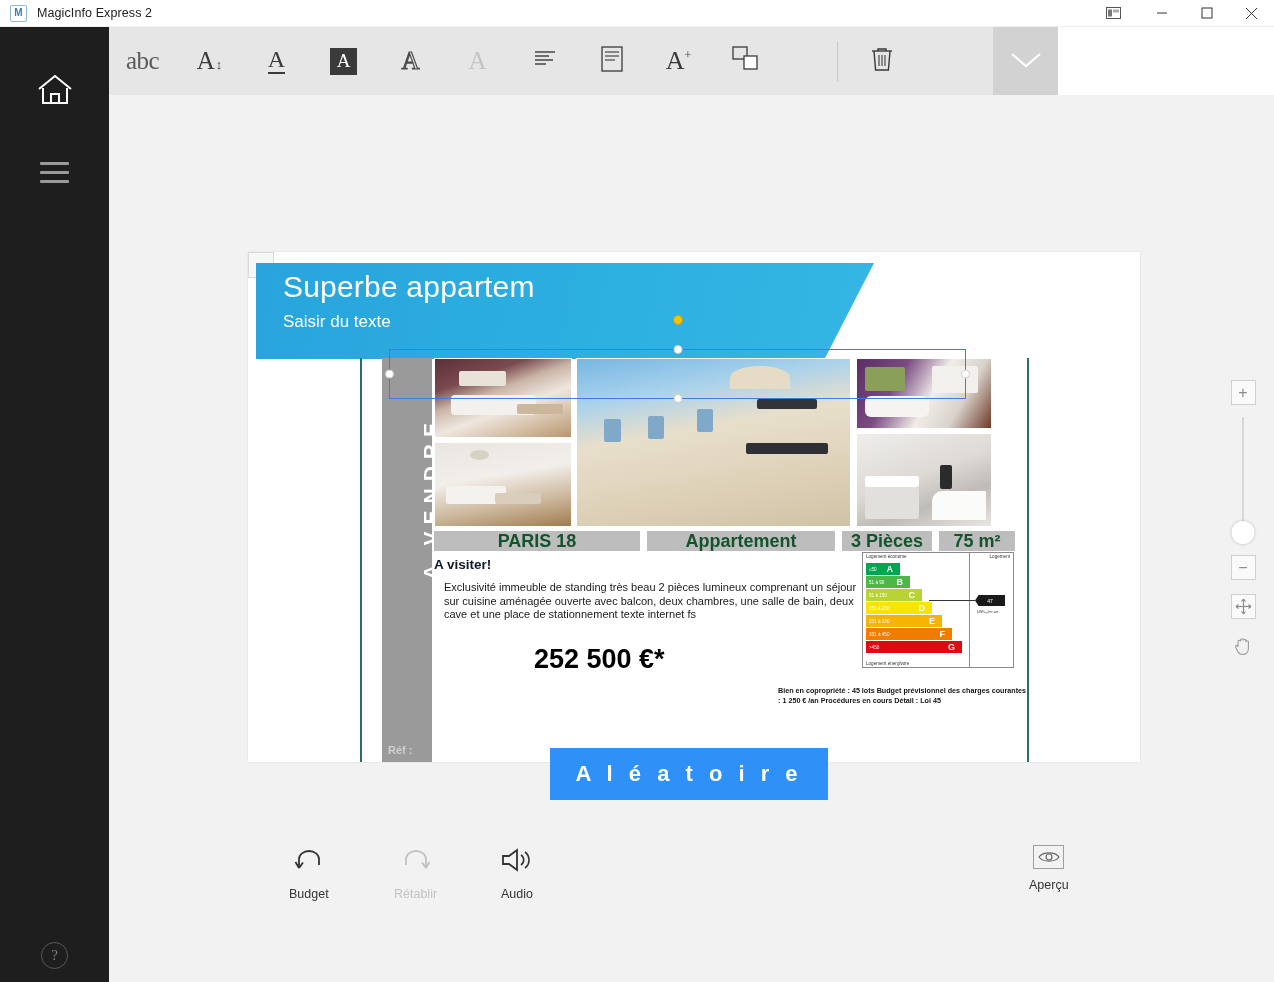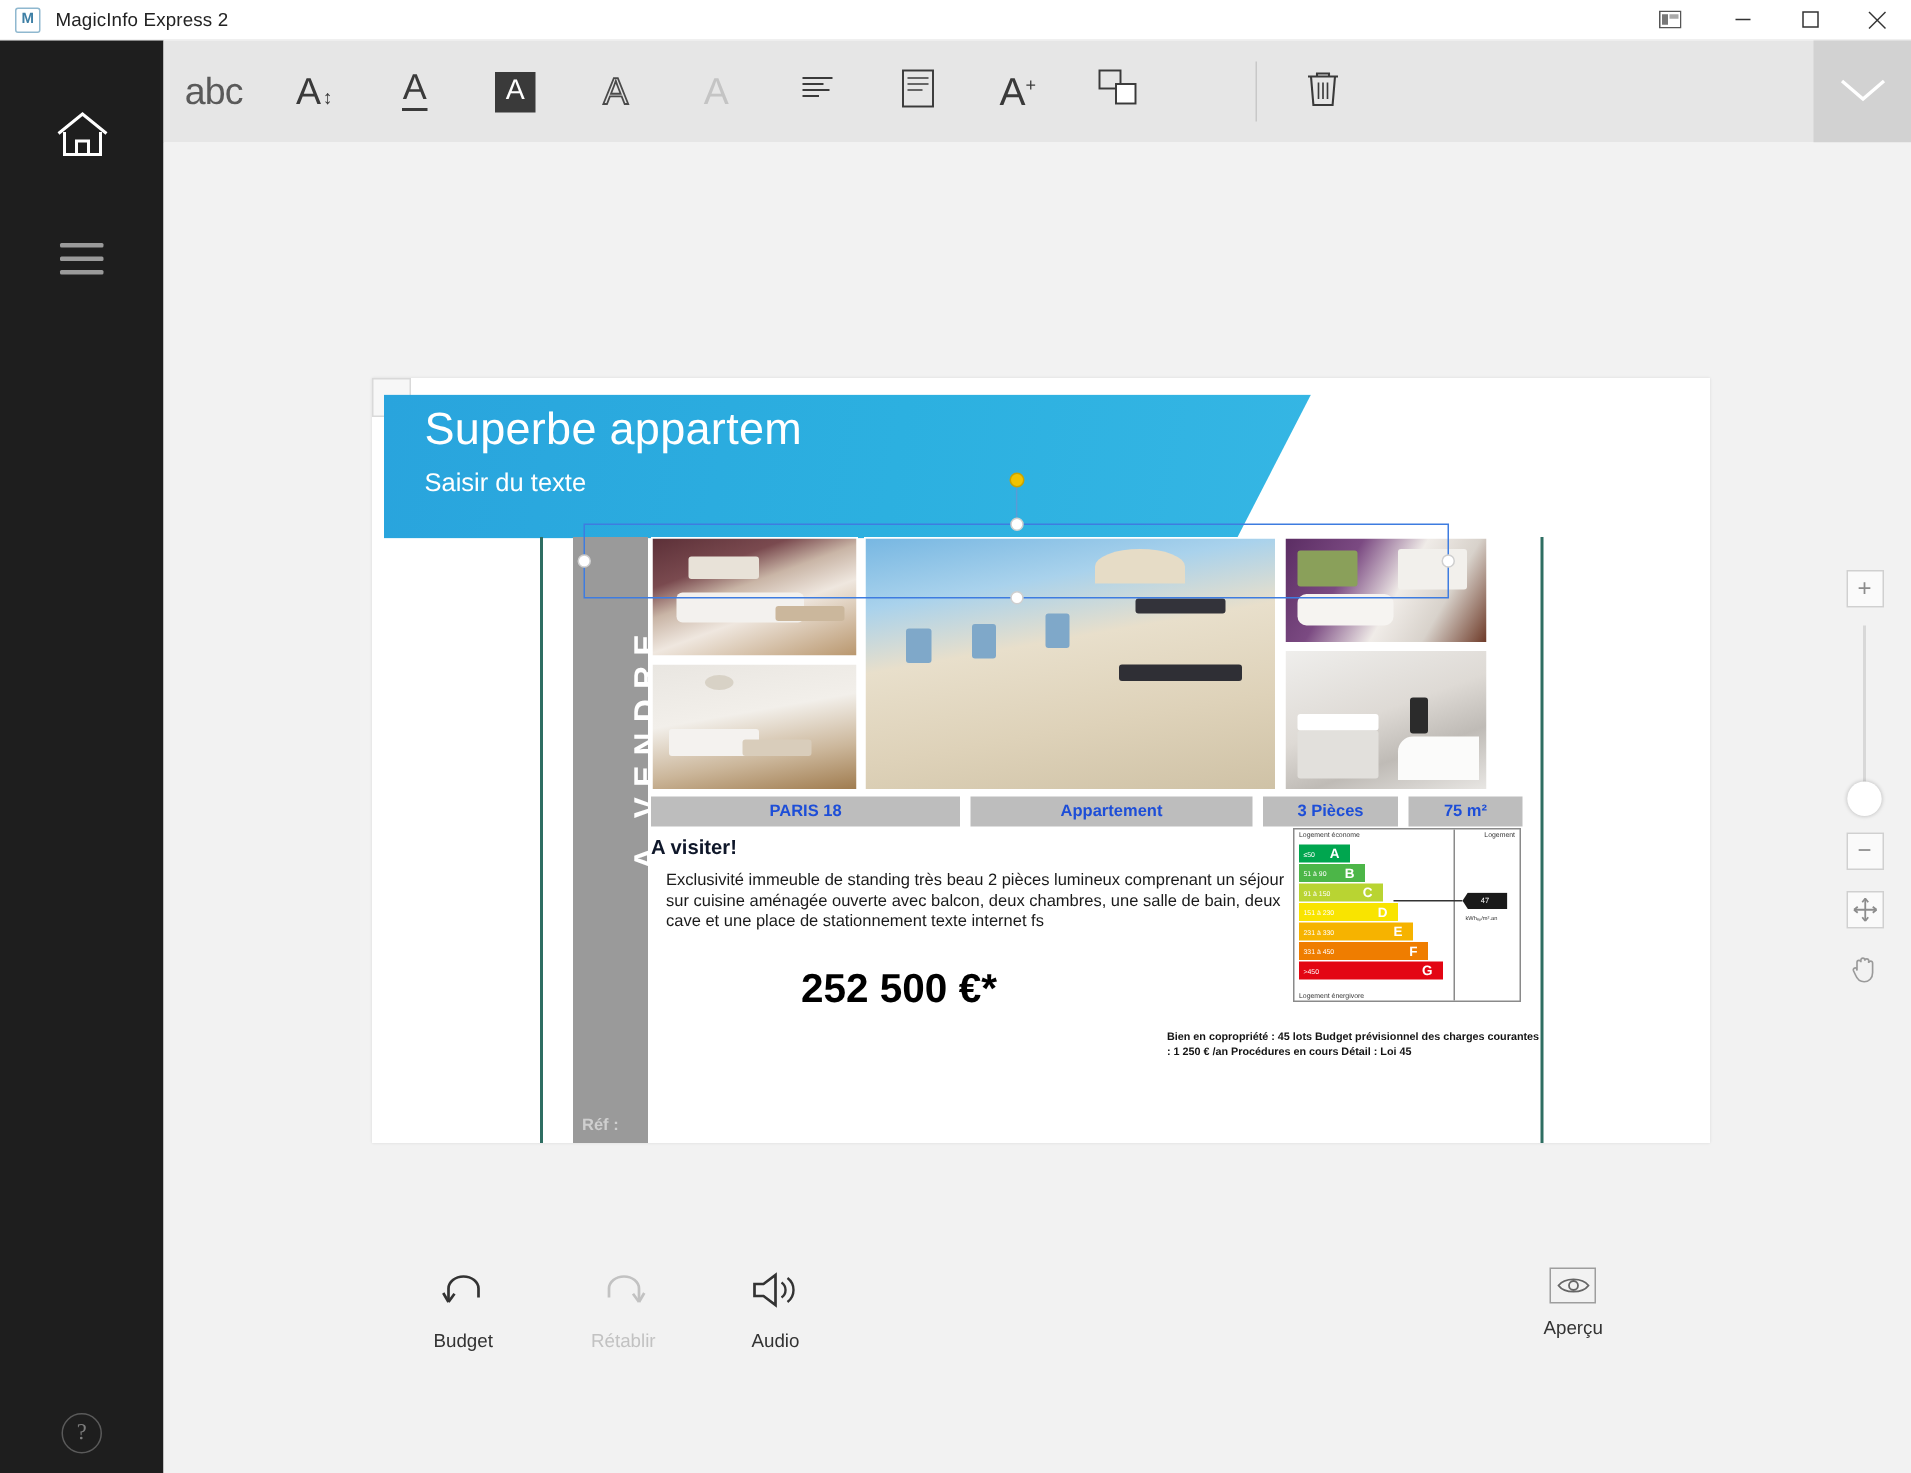--- a/index.html
+++ b/index.html
@@ -45,22 +45,22 @@
   }
   .hamburger div:last-child { margin-bottom: 0; }
   .help-circle {
     width: 27px; height: 27px; border: 1.5px solid #5a5a5a; border-radius: 50%;
     display: flex; align-items: center; justify-content: center;
     color: #7d7d7d; font-size: 15px; font-family: "Liberation Serif", serif;
   }
 
   
   .toolbar {
-    position: absolute; left: 109px; top: 27px; width: 1165px; height: 68px;
-    background: #e6e6e6; display: flex; align-items: center;
+    position: absolute; left: 109px; top: 27px; width: 949px; height: 68px;
+    background: #e6e6e6; display: flex; align-items: center; font-family: Liberation Serif, serif;
   }
   .tool {
     width: 67px; height: 68px; display: flex; align-items: center; justify-content: center;
     color: #3a3a3a;
   }
   .tool-abc { font-size: 25px; color: #5a5a5a; letter-spacing: -0.5px; }
   .tool-glyph { font-size: 26px; line-height: 1; }
   .tool-sizeA { position: relative; font-size: 25px; }
   .tool-sizeA .arrows { font-size: 13px; margin-left: 1px; }
   .tool-underA { border-bottom: 2.5px solid #3a3a3a; padding-bottom: 2px; line-height: .95; font-size: 24px;}
@@ -200,21 +200,21 @@
   .ph-small {
     left: 746px; top: 115px; width: 26px; height: 26px;
     background: #f7f7f7; border: 1px solid #d9d9d9;
   }
   
   .shape { position: absolute; border-radius: 2px; }
 
   
   .tags { position: absolute; left: 186px; top: 279px; display: flex; gap: 7px; }
   .tag {
-    background: #bdbdbd; color: #1d4ed8; font-size: 11px; font-weight: bold;
+    background: #bdbdbd; color: #14532d; font-size: 18px; font-weight: bold;
     display: flex; align-items: center; justify-content: center; height: 20px;
   }
   .tag-0 { width: 206px; }
   .tag-1 { width: 188px; }
   .tag-2 { width: 90px; }
   .tag-3 { width: 76px; }
 
   
   .p-head {
     position: absolute; left: 186px; top: 305px; font-size: 13.5px; font-weight: bold; color: #0f172a;
@@ -589,14 +589,15 @@
     <div class="bitem b-preview">
       <span class="preview-box">
         <svg width="22" height="14" viewBox="0 0 22 14">
           <path d="M1 7 C5 1.5 17 1.5 21 7 C17 12.5 5 12.5 1 7 Z" fill="none" stroke="#666" stroke-width="1.2"></path>
           <circle cx="11" cy="7" r="3" fill="none" stroke="#666" stroke-width="1.2"></circle>
         </svg>
       </span>
       <span class="lbl">Aperçu</span>
     </div>
   </div>
+  <div class="random-btn">A l é a t o i r e</div>
 
 </div>
 
 </body></html>

